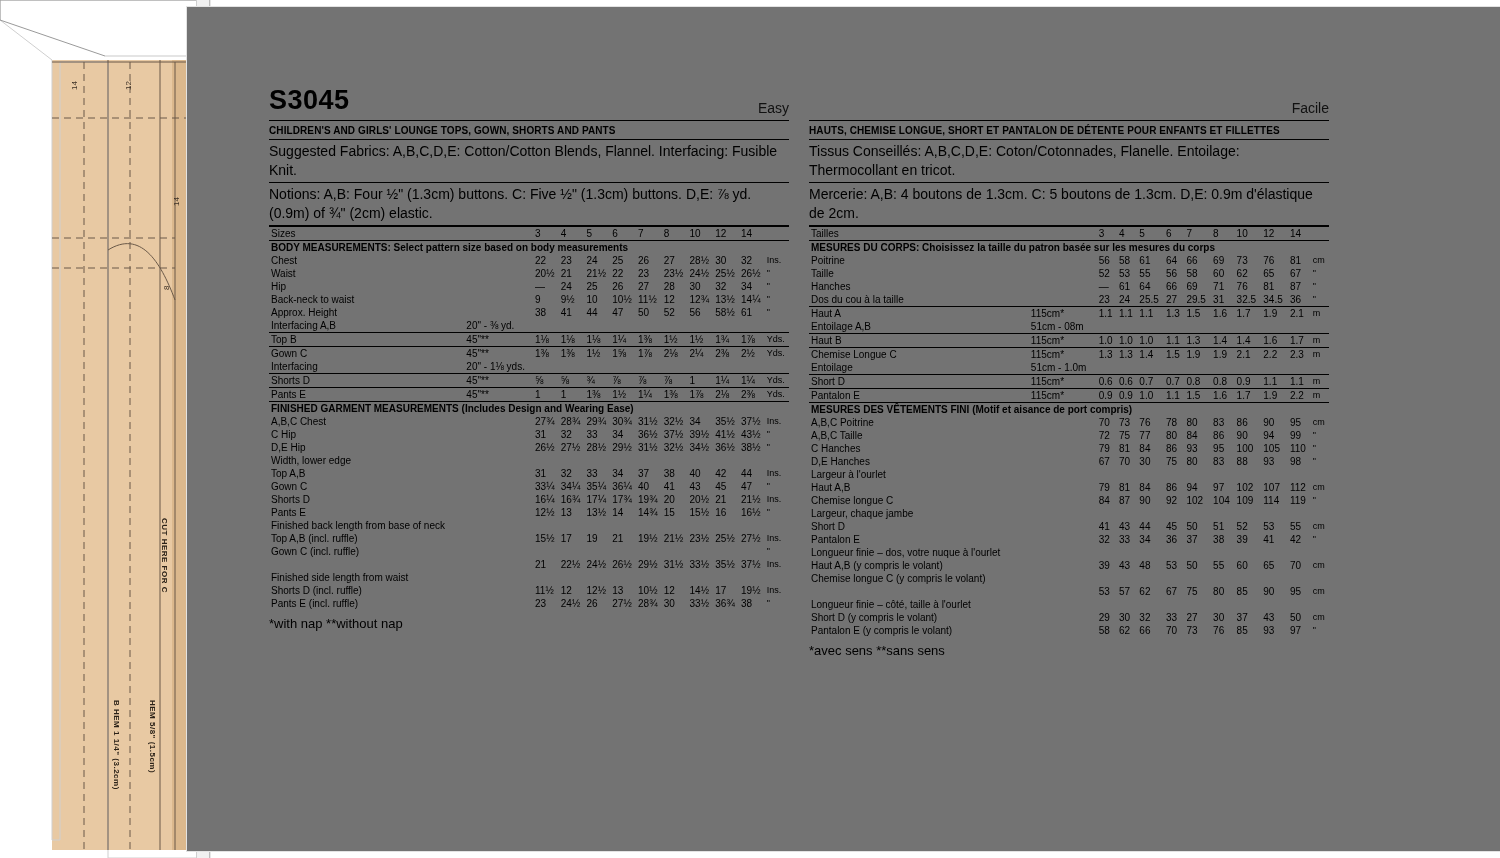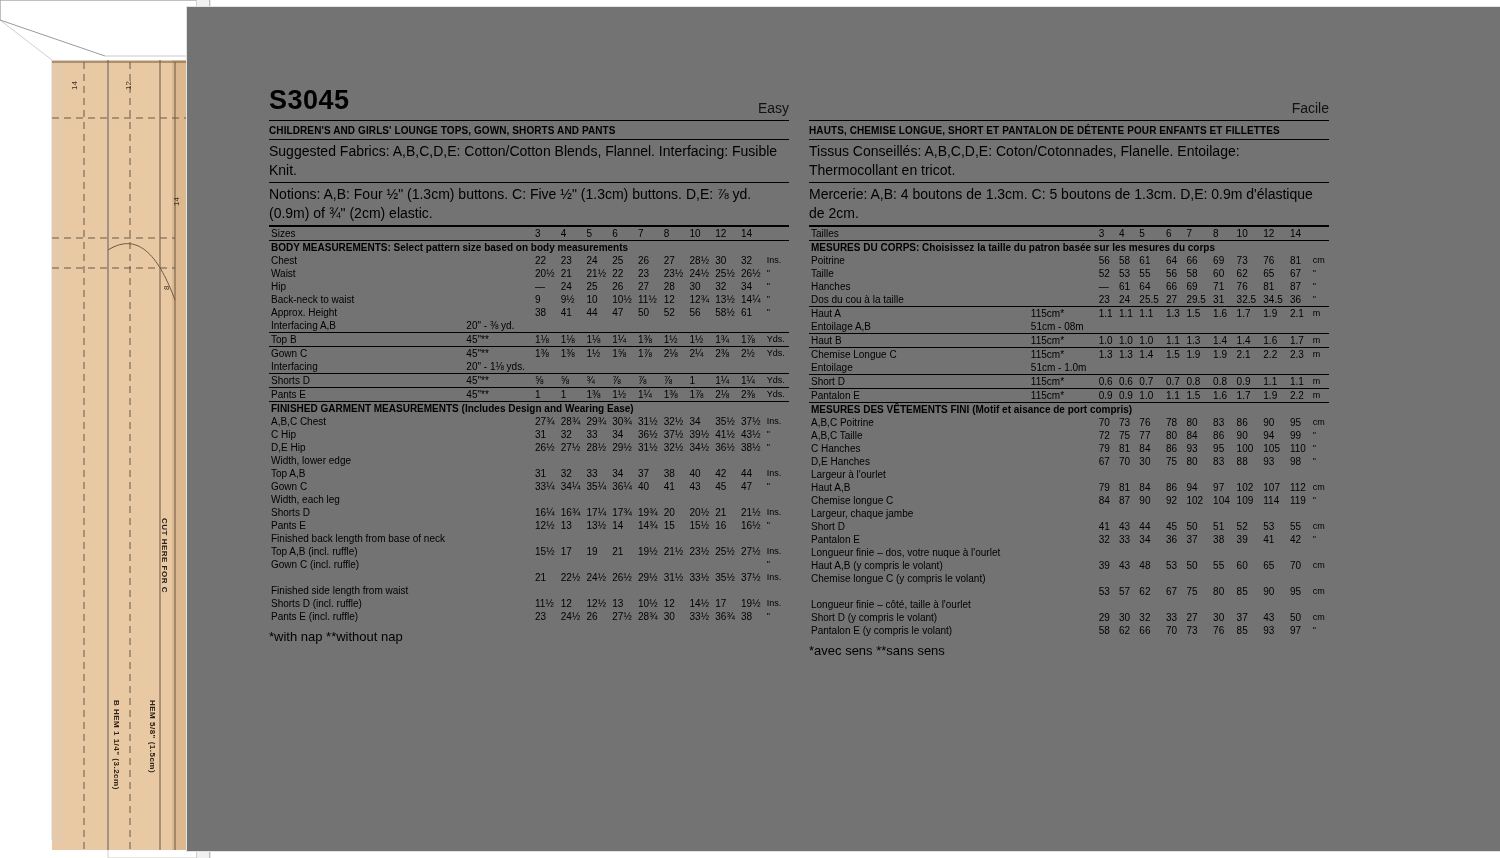--- a/index.html
+++ b/index.html
@@ -397,34 +397,20 @@
                 <td class="num">35¼</td>
                 <td class="num">36¼</td>
                 <td class="num">40</td>
                 <td class="num">41</td>
                 <td class="num">43</td>
                 <td class="num">45</td>
                 <td class="num">47</td>
                 <td class="unit">"</td>
               </tr>
               <tr>
-                <td class="lbl">Width, each leg</td>
-                <td class="num"></td>
-                <td class="num"></td>
-                <td class="num"></td>
-                <td class="num"></td>
-                <td class="num"></td>
-                <td class="num"></td>
-                <td class="num"></td>
-                <td class="num"></td>
-                <td class="num"></td>
-                <td class="num"></td>
-                <td class="unit"></td>
-              </tr>
-              <tr>
                 <td class="lbl">Shorts D</td>
                 <td class="num"></td>
                 <td class="num">16¼</td>
                 <td class="num">16¾</td>
                 <td class="num">17¼</td>
                 <td class="num">17¾</td>
                 <td class="num">19¾</td>
                 <td class="num">20</td>
                 <td class="num">20½</td>
                 <td class="num">21</td>

